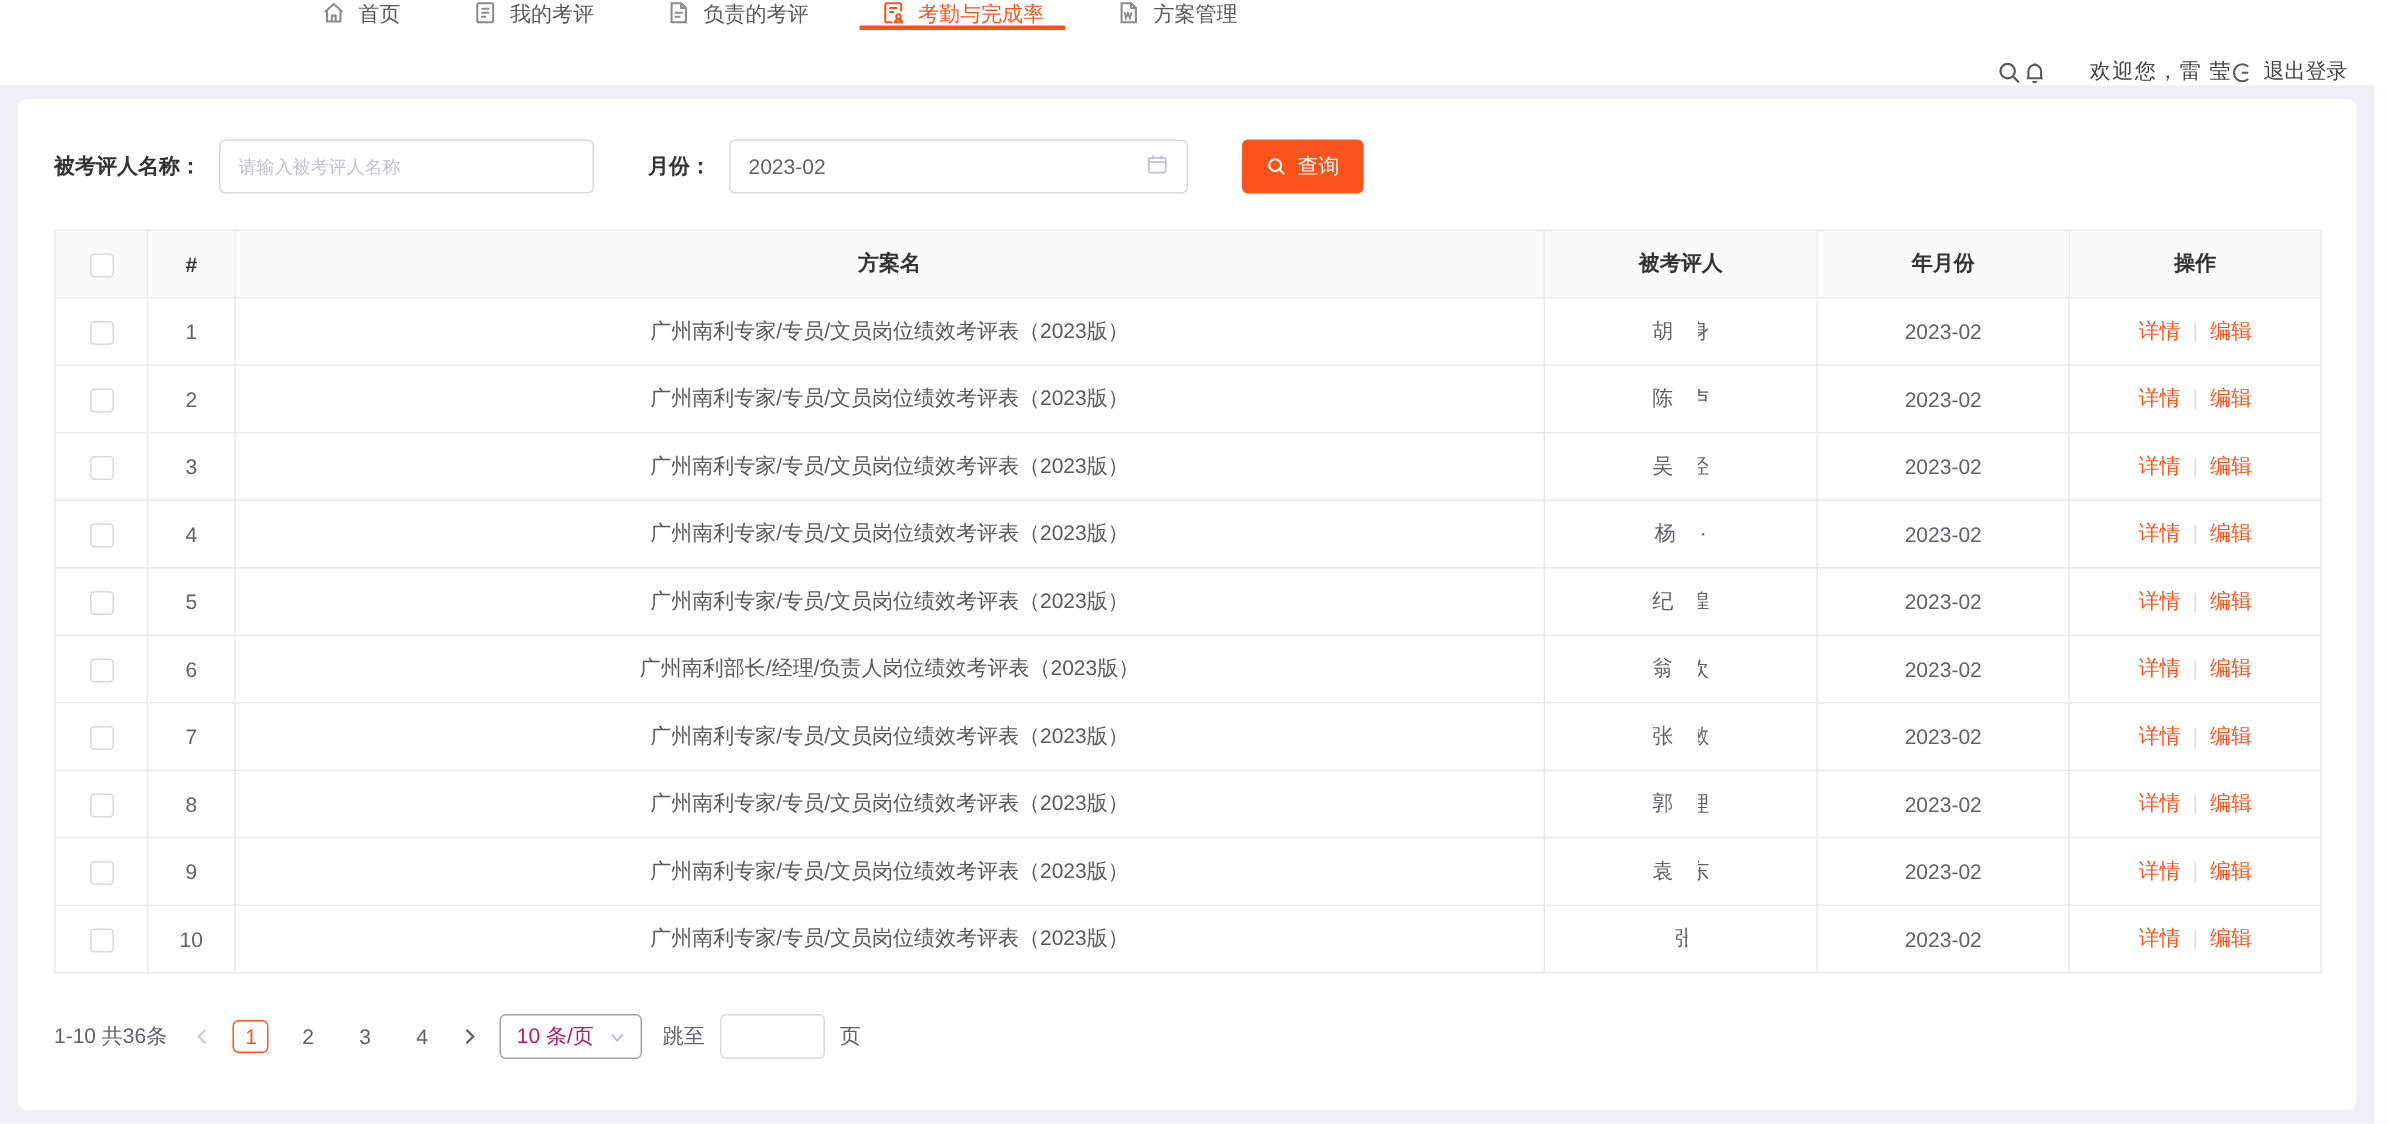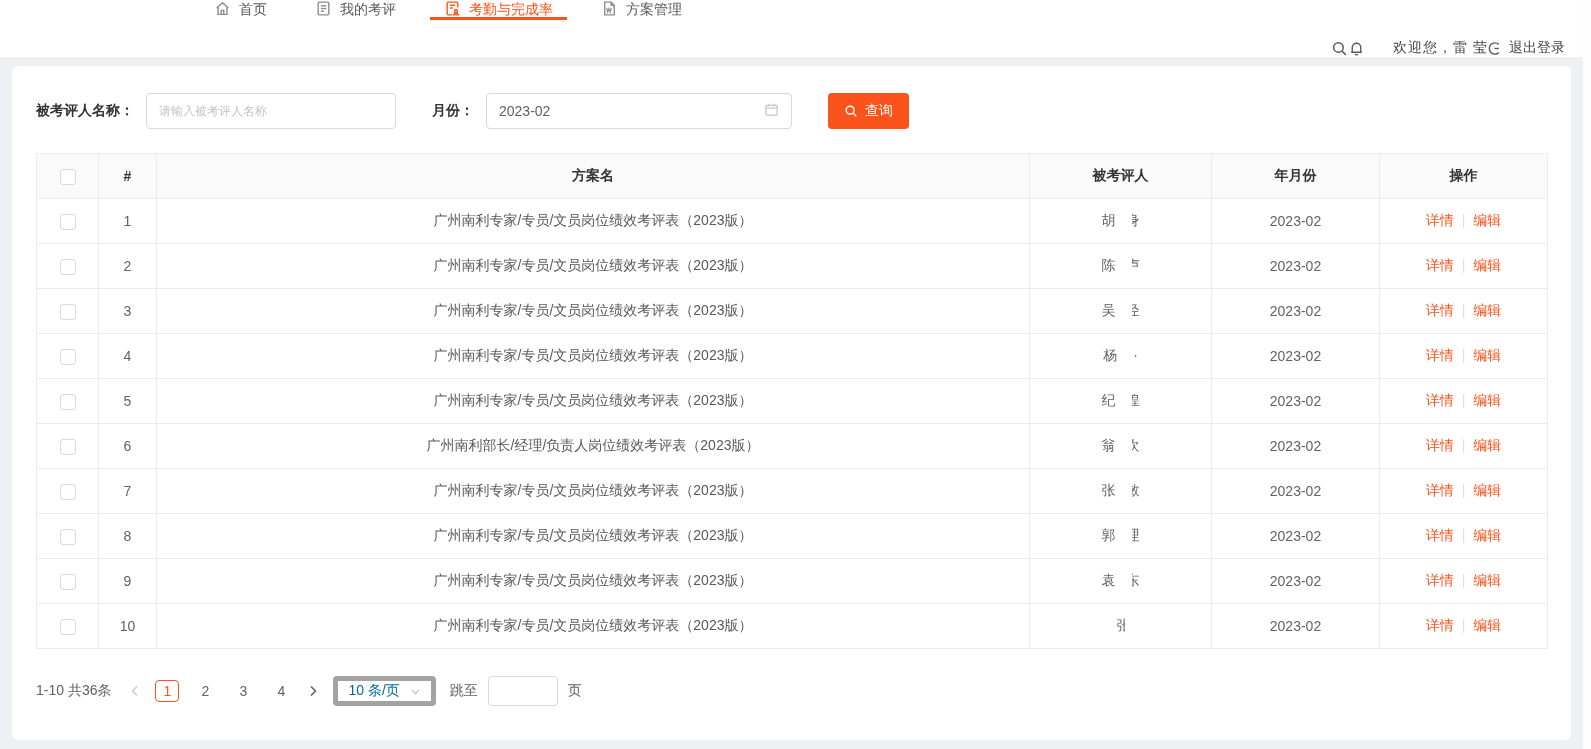--- a/index.html
+++ b/index.html
@@ -110,23 +110,23 @@
   .pg-arrow { display:flex; align-items:center; cursor:pointer; }
   .pg-arrow svg { width:12px; height:12px; }
   .pg-arrow.prev svg { stroke:#c9cdd4; }
   .pg-arrow.next svg { stroke:#606266; }
   .pg-num { min-width:24px; text-align:center; cursor:pointer; padding:2px 4px; }
   .pg-num.current {
     border:1px solid #fa541c; color:#fa541c; border-radius:4px;
     padding:2px 7px;
   }
   .pg-size {
-    border:5px solid #a3a3a3; border-radius:4px; height:30px;
+    border:1px solid #a3a3a3; border-radius:4px; height:30px;
     display:flex; align-items:center; gap:10px; padding:0 10px; cursor:pointer;
-    color:#0369a1;
+    color:#be185d;
   }
   .pg-size svg { width:11px; height:11px; stroke:#c0c4cc; }
   .pg-jump { display:flex; align-items:center; gap:10px; }
   .jump-input {
     width:70px; height:30px; border:1px solid #d9d9d9; border-radius:4px;
     outline:none; padding:0 8px; font-size:14px; font-family:inherit;
   }
 
   
   .scrollbar-strip {
@@ -145,20 +145,28 @@
         <span>首页</span>
       </div>
       <div class="nav-item">
         <span><svg viewBox="0 0 16 16" fill="none" stroke-width="1.3">
             <rect x="3" y="2" width="10" height="12" rx="1"></rect>
             <line x1="5.5" y1="5.5" x2="10.5" y2="5.5"></line>
             <line x1="5.5" y1="8" x2="10.5" y2="8"></line>
             <line x1="5.5" y1="10.5" x2="8.5" y2="10.5"></line>
           </svg></span>
         <span>我的考评</span>
+      </div>
+      <div class="nav-item">
+        <span><svg viewBox="0 0 16 16" fill="none" stroke-width="1.3">
+            <path d="M3.5 2 h6 l3 3 v9 h-9 z M9.5 2 v3 h3"></path>
+            <line x1="5.5" y1="8" x2="10.5" y2="8"></line>
+            <line x1="5.5" y1="10.5" x2="9" y2="10.5"></line>
+          </svg></span>
+        <span>负责的考评</span>
       </div>
       <div class="nav-item active">
         <span><svg viewBox="0 0 16 16" fill="none" stroke-width="1.3">
             <path d="M13 7 V3 a1 1 0 0 0 -1 -1 H4 a1 1 0 0 0 -1 1 v10 a1 1 0 0 0 1 1 h3.5 M5.5 5 h5 M5.5 7.5 h3"></path>
             <circle cx="11.3" cy="10.3" r="1.4"></circle>
             <path d="M9 14 a2.4 2.4 0 0 1 4.6 0 z"></path>
           </svg></span>
         <span>考勤与完成率</span>
       </div>
       <div class="nav-item">

